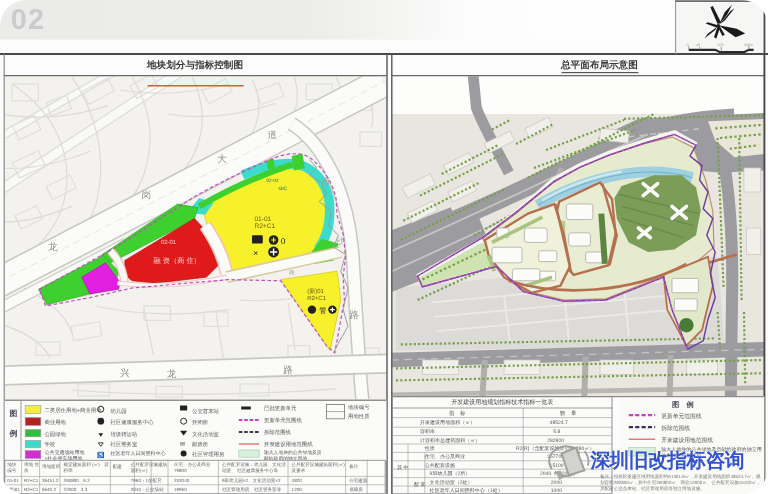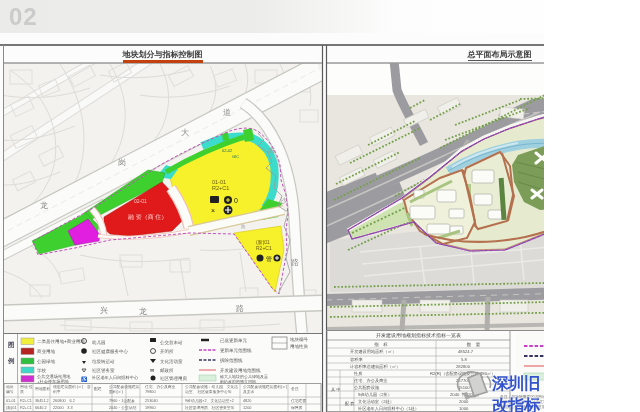--- a/index.html
+++ b/index.html
@@ -1,17 +1,17 @@
 <!DOCTYPE html>
 <html><head>
 <meta charset="utf-8">
 <style>
 html,body{margin:0;padding:0;}
-#page{position:relative;width:544px;height:412px;background:#fcfcfc;overflow:hidden;
-  font-family:"Liberation Sans",sans-serif;}
+#page{position:relative;width:640px;height:412px;background:#fcfcfc;overflow:hidden;
+  font-family:"Liberation Sans",sans-serif;border-radius:22px;}
 .abs{position:absolute;}
 </style>
 </head>
 <body>
 <div id="page">
 
   <div class="abs" style="left:0;top:0;width:640px;height:33px;background:linear-gradient(90deg,#ebebea 0%,#ececeb 40%,#f5f5f4 52%,#fdfdfd 62%,#ffffff 100%);"></div>
 
   <div class="abs" style="left:9px;top:3px;font-size:24px;color:#cbcbcb;font-weight:bold;letter-spacing:1px;">02</div>
 
@@ -401,21 +401,21 @@
     <g>
       <path d="M574,41.5 L596,41.5 L600,43.5 L620,43.5 L624,41.5 L628,41.5" stroke="#2a2a2a" stroke-width="1.9" fill="none"></path>
       <path d="M574,38.5 L574,41.5 M583,39 L583,41.5 M601,39 L601,43 M624,38.5 L624,41.5" stroke="#777" stroke-width="0.6" fill="none"></path>
       <text x="572" y="38" font-size="3" fill="#999">0</text>
       <text x="580" y="38" font-size="3" fill="#999">40</text>
       <text x="598" y="38" font-size="3" fill="#999">100</text>
       <text x="620" y="38" font-size="3" fill="#999">200m</text>
     </g>
   </svg>
 
-  <div class="abs" style="left:3px;top:49px;width:319px;text-align:center;font-size:8px;font-weight:bold;color:#3a3a3a;"><span style="border-bottom:3px solid #c2410c;padding-bottom:1px;">地块划分与指标控制图</span></div>
+  <div class="abs" style="left:3px;top:49px;width:319px;text-align:center;font-size:8px;font-weight:bold;color:#3a3a3a;"><span style="border-bottom:1px solid #c2410c;padding-bottom:12px;">地块划分与指标控制图</span></div>
 
   <div class="abs" style="left:344px;top:49px;width:311px;text-align:center;font-size:8px;font-weight:bold;color:#3a3a3a;"><span style="border-bottom:1px solid #555;padding-bottom:1px;">总平面布局示意图</span></div>
 
   <div class="abs" style="left:4px;top:333px;width:318px;height:50px;background:#fbfbfa;border-top:1px solid #777;font-size:4.5px;color:#555;line-height:1;"></div>
 
   <div class="abs" style="left:8px;top:341px;width:8px;font-size:6.5px;color:#445;font-weight:bold;">图<br><br>例</div>
   <div class="abs" style="left:0px;top:333px;"><svg width="322" height="50">
 
     <rect x="21" y="5" width="13" height="6.5" fill="#f2ee3e" stroke="#999" stroke-width="0.5"></rect>
 

